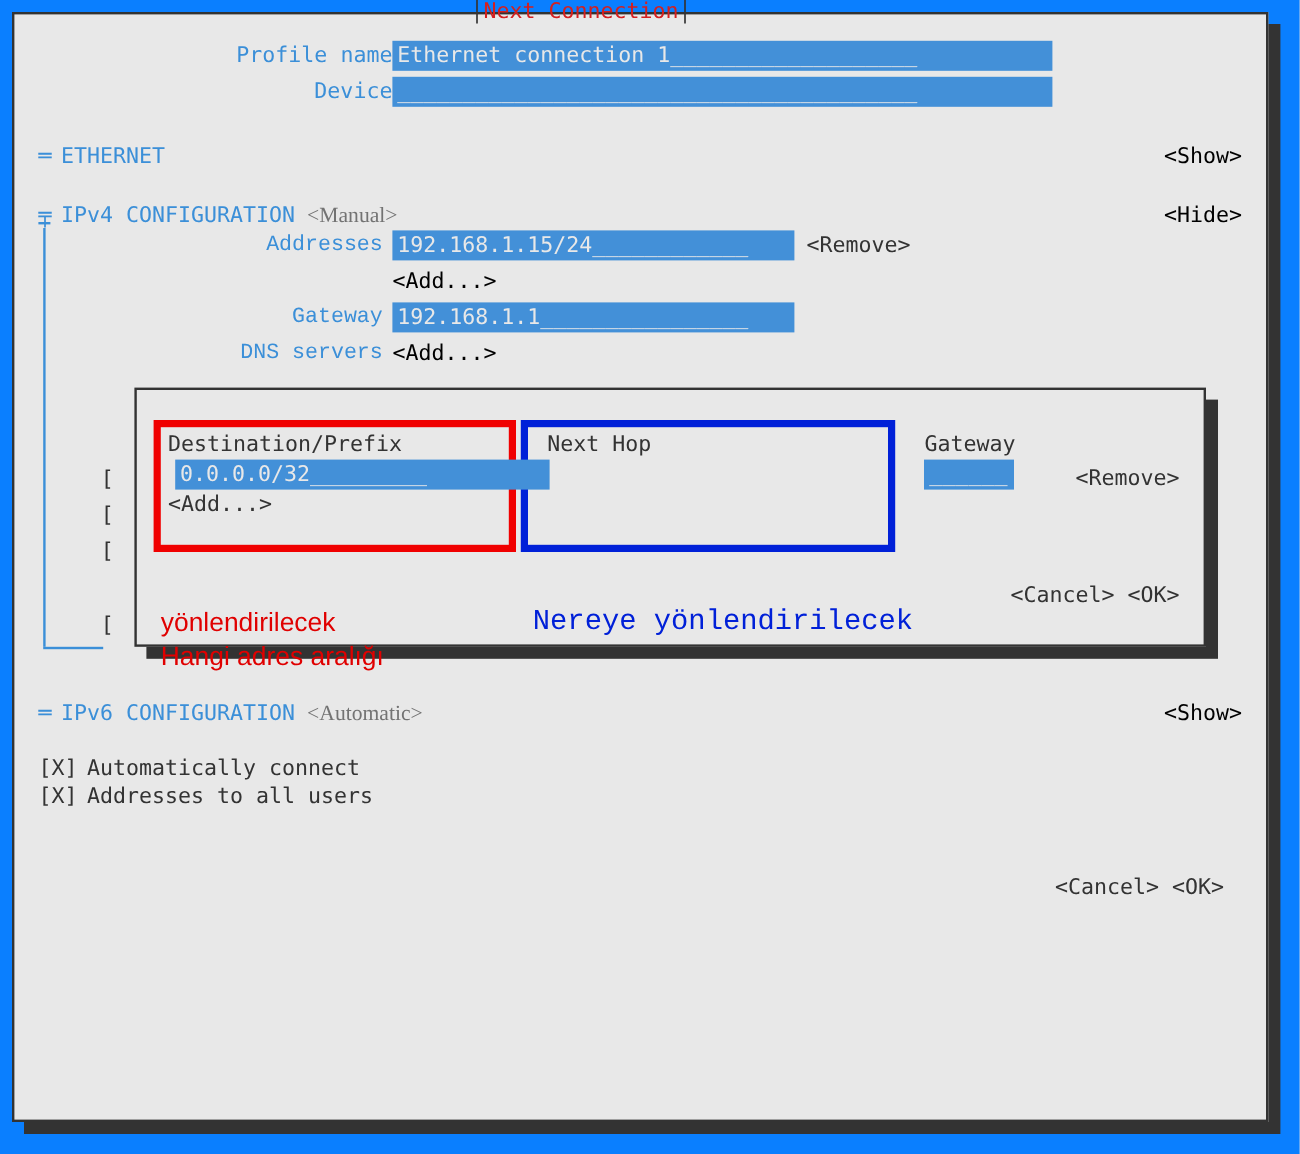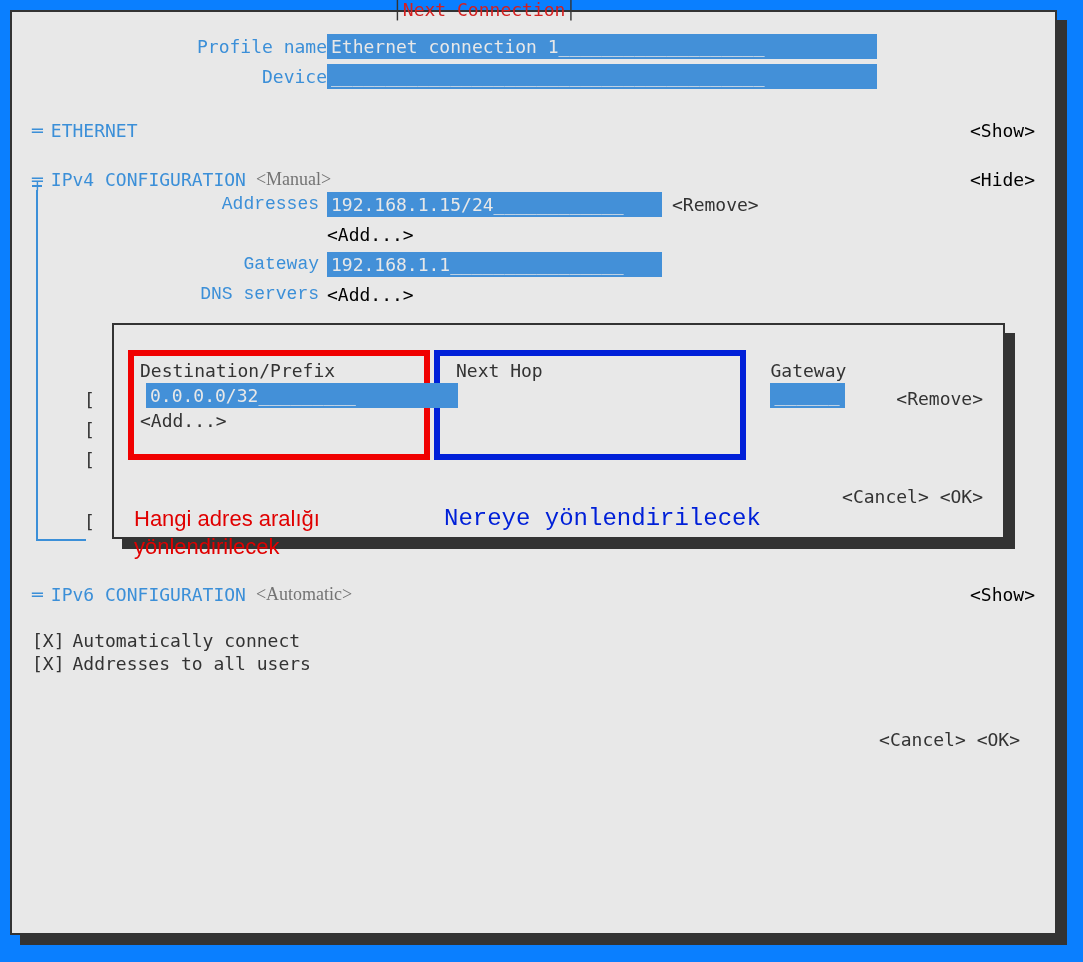--- a/index.html
+++ b/index.html
@@ -357,22 +357,22 @@
             </div>
 
             <div class="col-metric">
               <div class="col-header" style="padding-left:0">Gateway</div>
               <div class="table-input metric-input">______</div>
             </div>
 
             <div style="margin-top:28px;margin-left:10px">&lt;Remove&gt;</div>
 
             <div class="annotation-red">
+              <div>yönlendirilecek</div>
               <div>Hangi adres aralığı</div>
-              <div>yönlendirilecek</div>
             </div>
             <div class="annotation-blue">Nereye yönlendirilecek</div>
           </div>
 
           <div class="dialog-buttons">
             <span>&lt;Cancel&gt;</span>
             <span>&lt;OK&gt;</span>
           </div>
         </div>
       </div>

